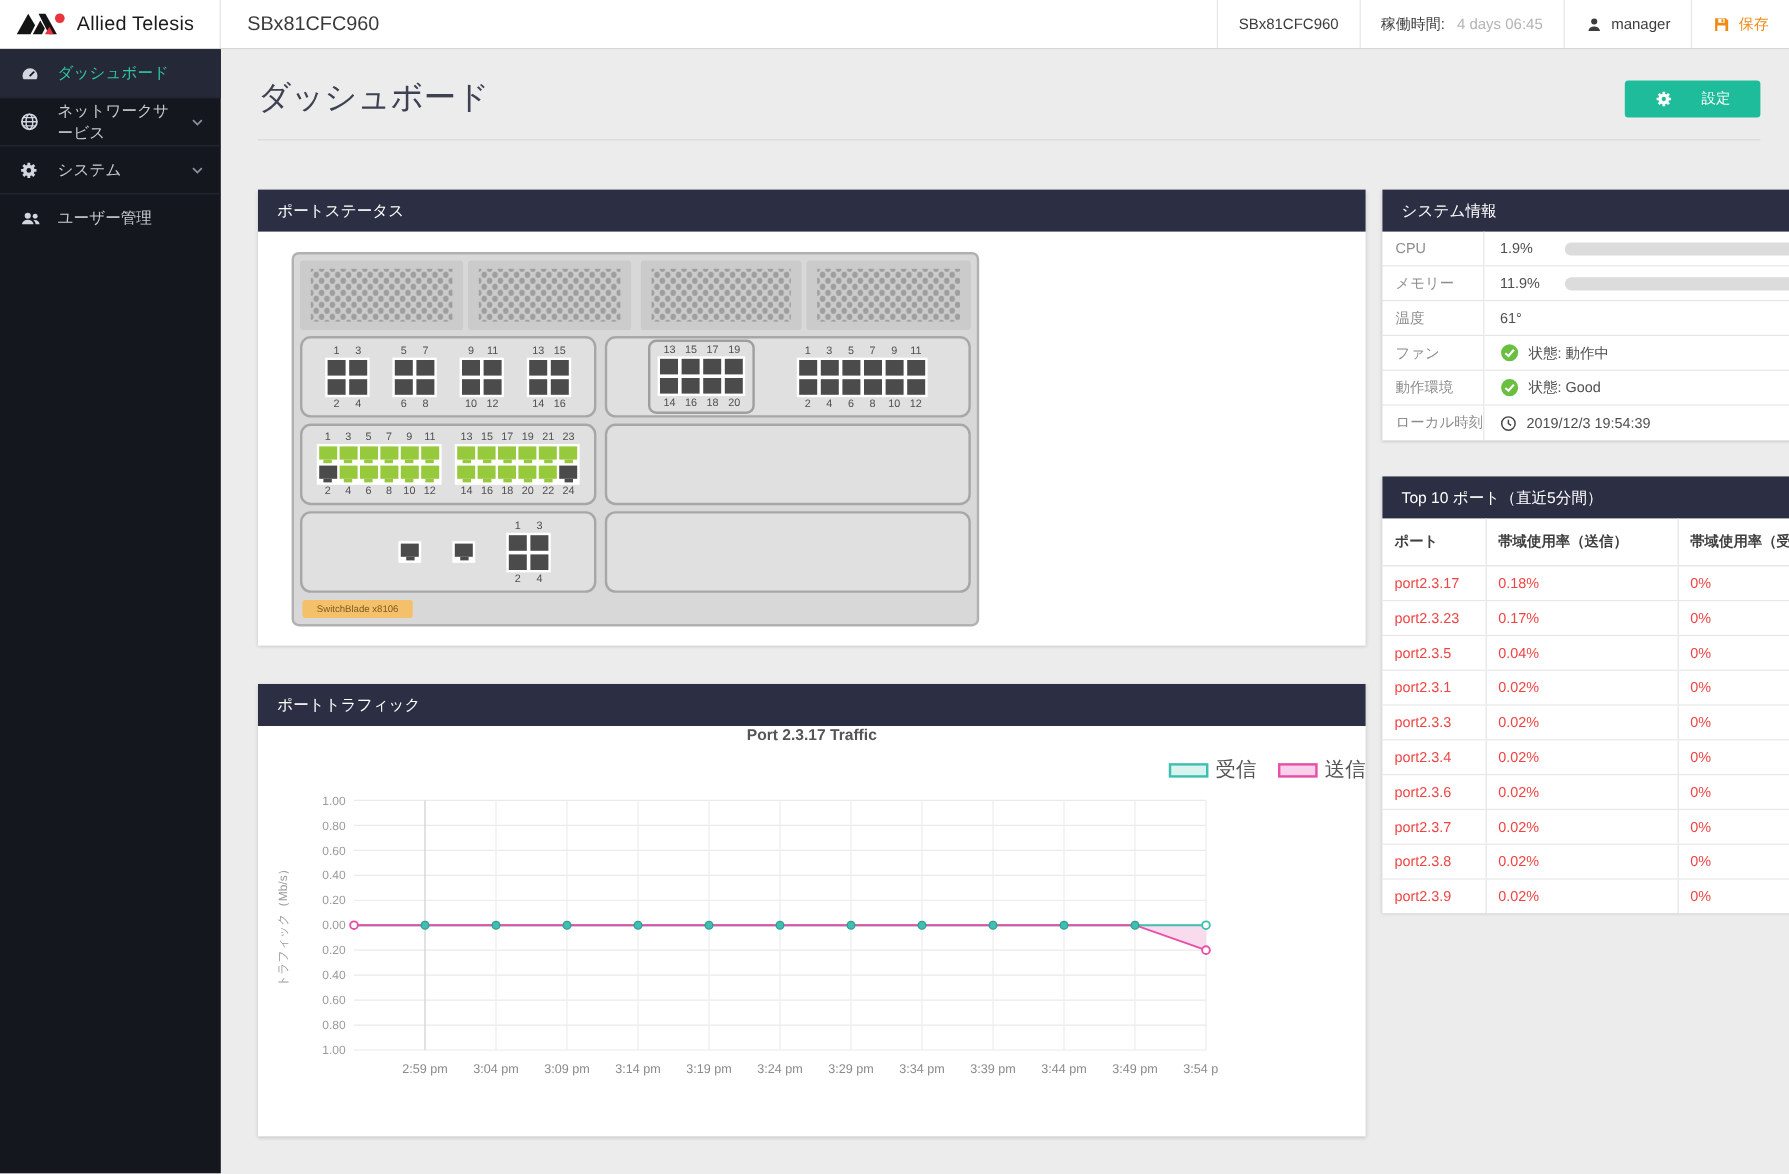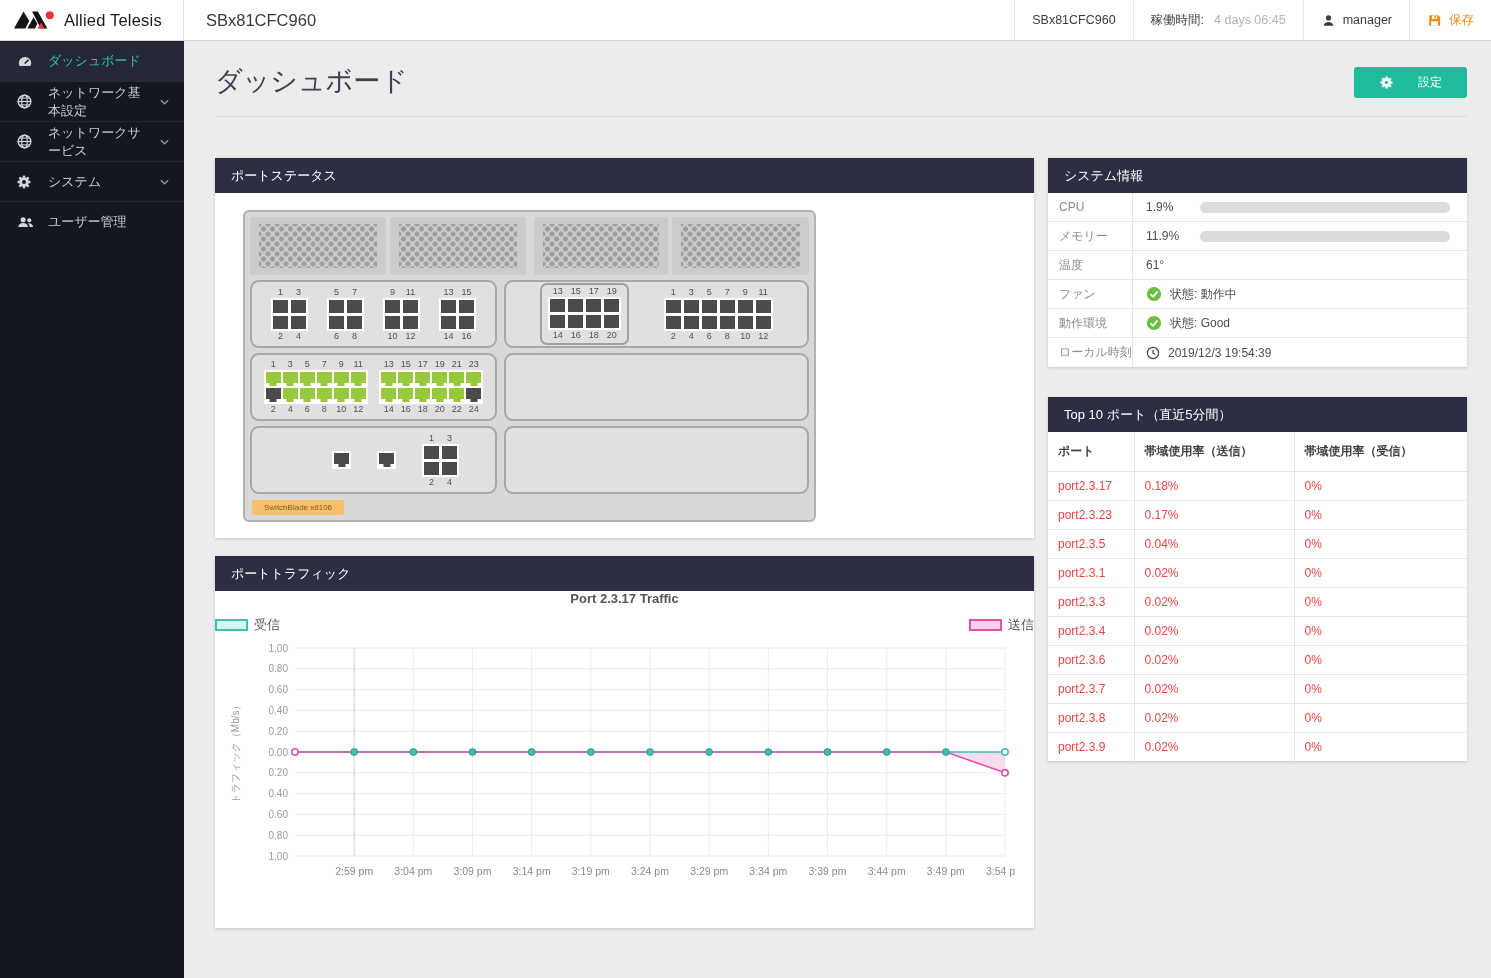--- a/index.html
+++ b/index.html
@@ -27,21 +27,21 @@
   .side-item + .side-item { border-top:1px solid #262933; }
   .side-item.active { background:#252836; color:#2fc7a1; }
   .sicon { width:19px; flex:none; display:flex; align-items:center; color:#d3d6de; }
   .side-item .chev { margin-left:auto; color:#8d919c; display:flex; }
   .main { flex:1; padding:18px 24px 0 31px; overflow:hidden; }
   .page-head { display:flex; align-items:flex-start; justify-content:space-between; }
   .page-head h1 { margin:4px 0 0; font-size:27px; font-weight:400; color:#3d4152; }
   .settings-btn { display:flex; align-items:center; gap:24px; background:#1fbc9c; color:#fff; border:none; border-radius:3px; padding:7px 25px; font-size:12px; cursor:pointer; margin-top:8px; font-family:inherit; }
   .page-divider { border-bottom:1px solid #d9d9d9; margin-top:17px; }
   .content { display:flex; gap:14px; margin-top:41px; align-items:flex-start; }
-  .col-left { width:819px; flex:none; display:flex; flex-direction:column; gap:18px; }
+  .col-left { width:923px; flex:none; display:flex; flex-direction:column; gap:32px; }
   .col-right { flex:1; display:flex; flex-direction:column; gap:30px; }
   .panel { background:#fff; box-shadow:0 1px 3px rgba(0,0,0,.16); }
   .panel-header { background:#2c2f44; color:#fff; font-size:13px; padding:0 16px; height:35px; line-height:35px; }
   
   .chassis { width:573px; background:#d8d8d8; border:2px solid #b1b1b1; border-radius:6px; padding:5px; margin:17px 0 16px 28px; }
   .vent-row { display:flex; height:58px; }
   .vent { background:#cbcbcb; border-radius:3px; position:relative; height:58px; }
   .vent-dots { position:absolute; top:7px; bottom:7px; left:9px; right:9px;
     background-image:radial-gradient(#9e9e9e 2px,transparent 2.7px),radial-gradient(#9e9e9e 2px,transparent 2.7px);
     background-size:9px 10px; background-position:0 0,4.5px 5px; }
@@ -73,21 +73,21 @@
   
   .tp-table { width:100%; border-collapse:collapse; font-size:12px; }
   .tp-table th { text-align:left; font-weight:700; color:#3f3f3f; padding:11px 10px; border-bottom:1px solid #e2e2e2; }
   .tp-table td { padding:7px 10px; color:#ef4444; border-bottom:1px solid #e8e8e8; }
   .tp-table th + th, .tp-table td + td { border-left:1px solid #e4e4e4; }
   .tp-table tr:last-child td { border-bottom:none; }
   .col-port { width:86px; } .col-tx { width:160px; }
   
   .traffic-body { padding-bottom:46px; }
   .chart-title { text-align:center; font-size:13px; font-weight:700; color:#555; }
-  .chart-legend { display:flex; justify-content:space-between; gap:18px; margin-top:10px; font-size:13px; color:#555; align-items:center; }
+  .chart-legend { display:flex; justify-content:flex-end; gap:18px; margin-top:10px; font-size:17px; color:#555; align-items:center; }
   .lg-item { display:flex; align-items:center; gap:6px; }
   .lg-box { width:33px; height:12px; border:2px solid; }
   #traffic-chart { display:block; margin:6px 0 0 8px; font-family:inherit; }
 </style>
 </head>
 <body>
 
 <header class="topbar">
   <div class="logo-area">
     <svg width="44" height="24" viewBox="0 0 46 24">
@@ -131,37 +131,20 @@
 
   <nav class="sidebar" id="sidebar">
       <div class="side-item active">
         <span class="sicon">
           <svg width="18" height="17" viewBox="0 0 24 24">
             <path d="M12 5.5A8.8 8.8 0 0 0 3.2 14.3c0 1.6.45 3 1.25 4.1h15.1c.8-1.1 1.25-2.5 1.25-4.1A8.8 8.8 0 0 0 12 5.5z" fill="currentColor"></path>
             <line x1="11.6" y1="14.8" x2="17" y2="9.4" stroke="#15171e" stroke-width="2.1"></line>
           </svg>
         </span>
         <span>ダッシュボード</span>
-      </div>
-      <div class="side-item">
-        <span class="sicon">
-          <svg width="17" height="17" viewBox="0 0 20 20">
-            <circle cx="10" cy="10" r="7.4" fill="none" stroke="currentColor" stroke-width="1.7"></circle>
-            <ellipse cx="10" cy="10" rx="3.3" ry="7.4" fill="none" stroke="currentColor" stroke-width="1.4"></ellipse>
-            <line x1="2.6" y1="10" x2="17.4" y2="10" stroke="currentColor" stroke-width="1.4"></line>
-            <line x1="3.6" y1="6" x2="16.4" y2="6" stroke="currentColor" stroke-width="1.2"></line>
-            <line x1="3.6" y1="14" x2="16.4" y2="14" stroke="currentColor" stroke-width="1.2"></line>
-          </svg>
-        </span>
-        <span>ネットワーク基本設定</span>
-        <span class="chev">
-          <svg width="11" height="8" viewBox="0 0 12 8">
-            <polyline points="2,2 6,6 10,2" fill="none" stroke="currentColor" stroke-width="1.6"></polyline>
-          </svg>
-        </span>
       </div>
       <div class="side-item">
         <span class="sicon">
           <svg width="17" height="17" viewBox="0 0 20 20">
             <circle cx="10" cy="10" r="7.4" fill="none" stroke="currentColor" stroke-width="1.7"></circle>
             <ellipse cx="10" cy="10" rx="3.3" ry="7.4" fill="none" stroke="currentColor" stroke-width="1.4"></ellipse>
             <line x1="2.6" y1="10" x2="17.4" y2="10" stroke="currentColor" stroke-width="1.4"></line>
             <line x1="3.6" y1="6" x2="16.4" y2="6" stroke="currentColor" stroke-width="1.2"></line>
             <line x1="3.6" y1="14" x2="16.4" y2="14" stroke="currentColor" stroke-width="1.2"></line>
           </svg>

